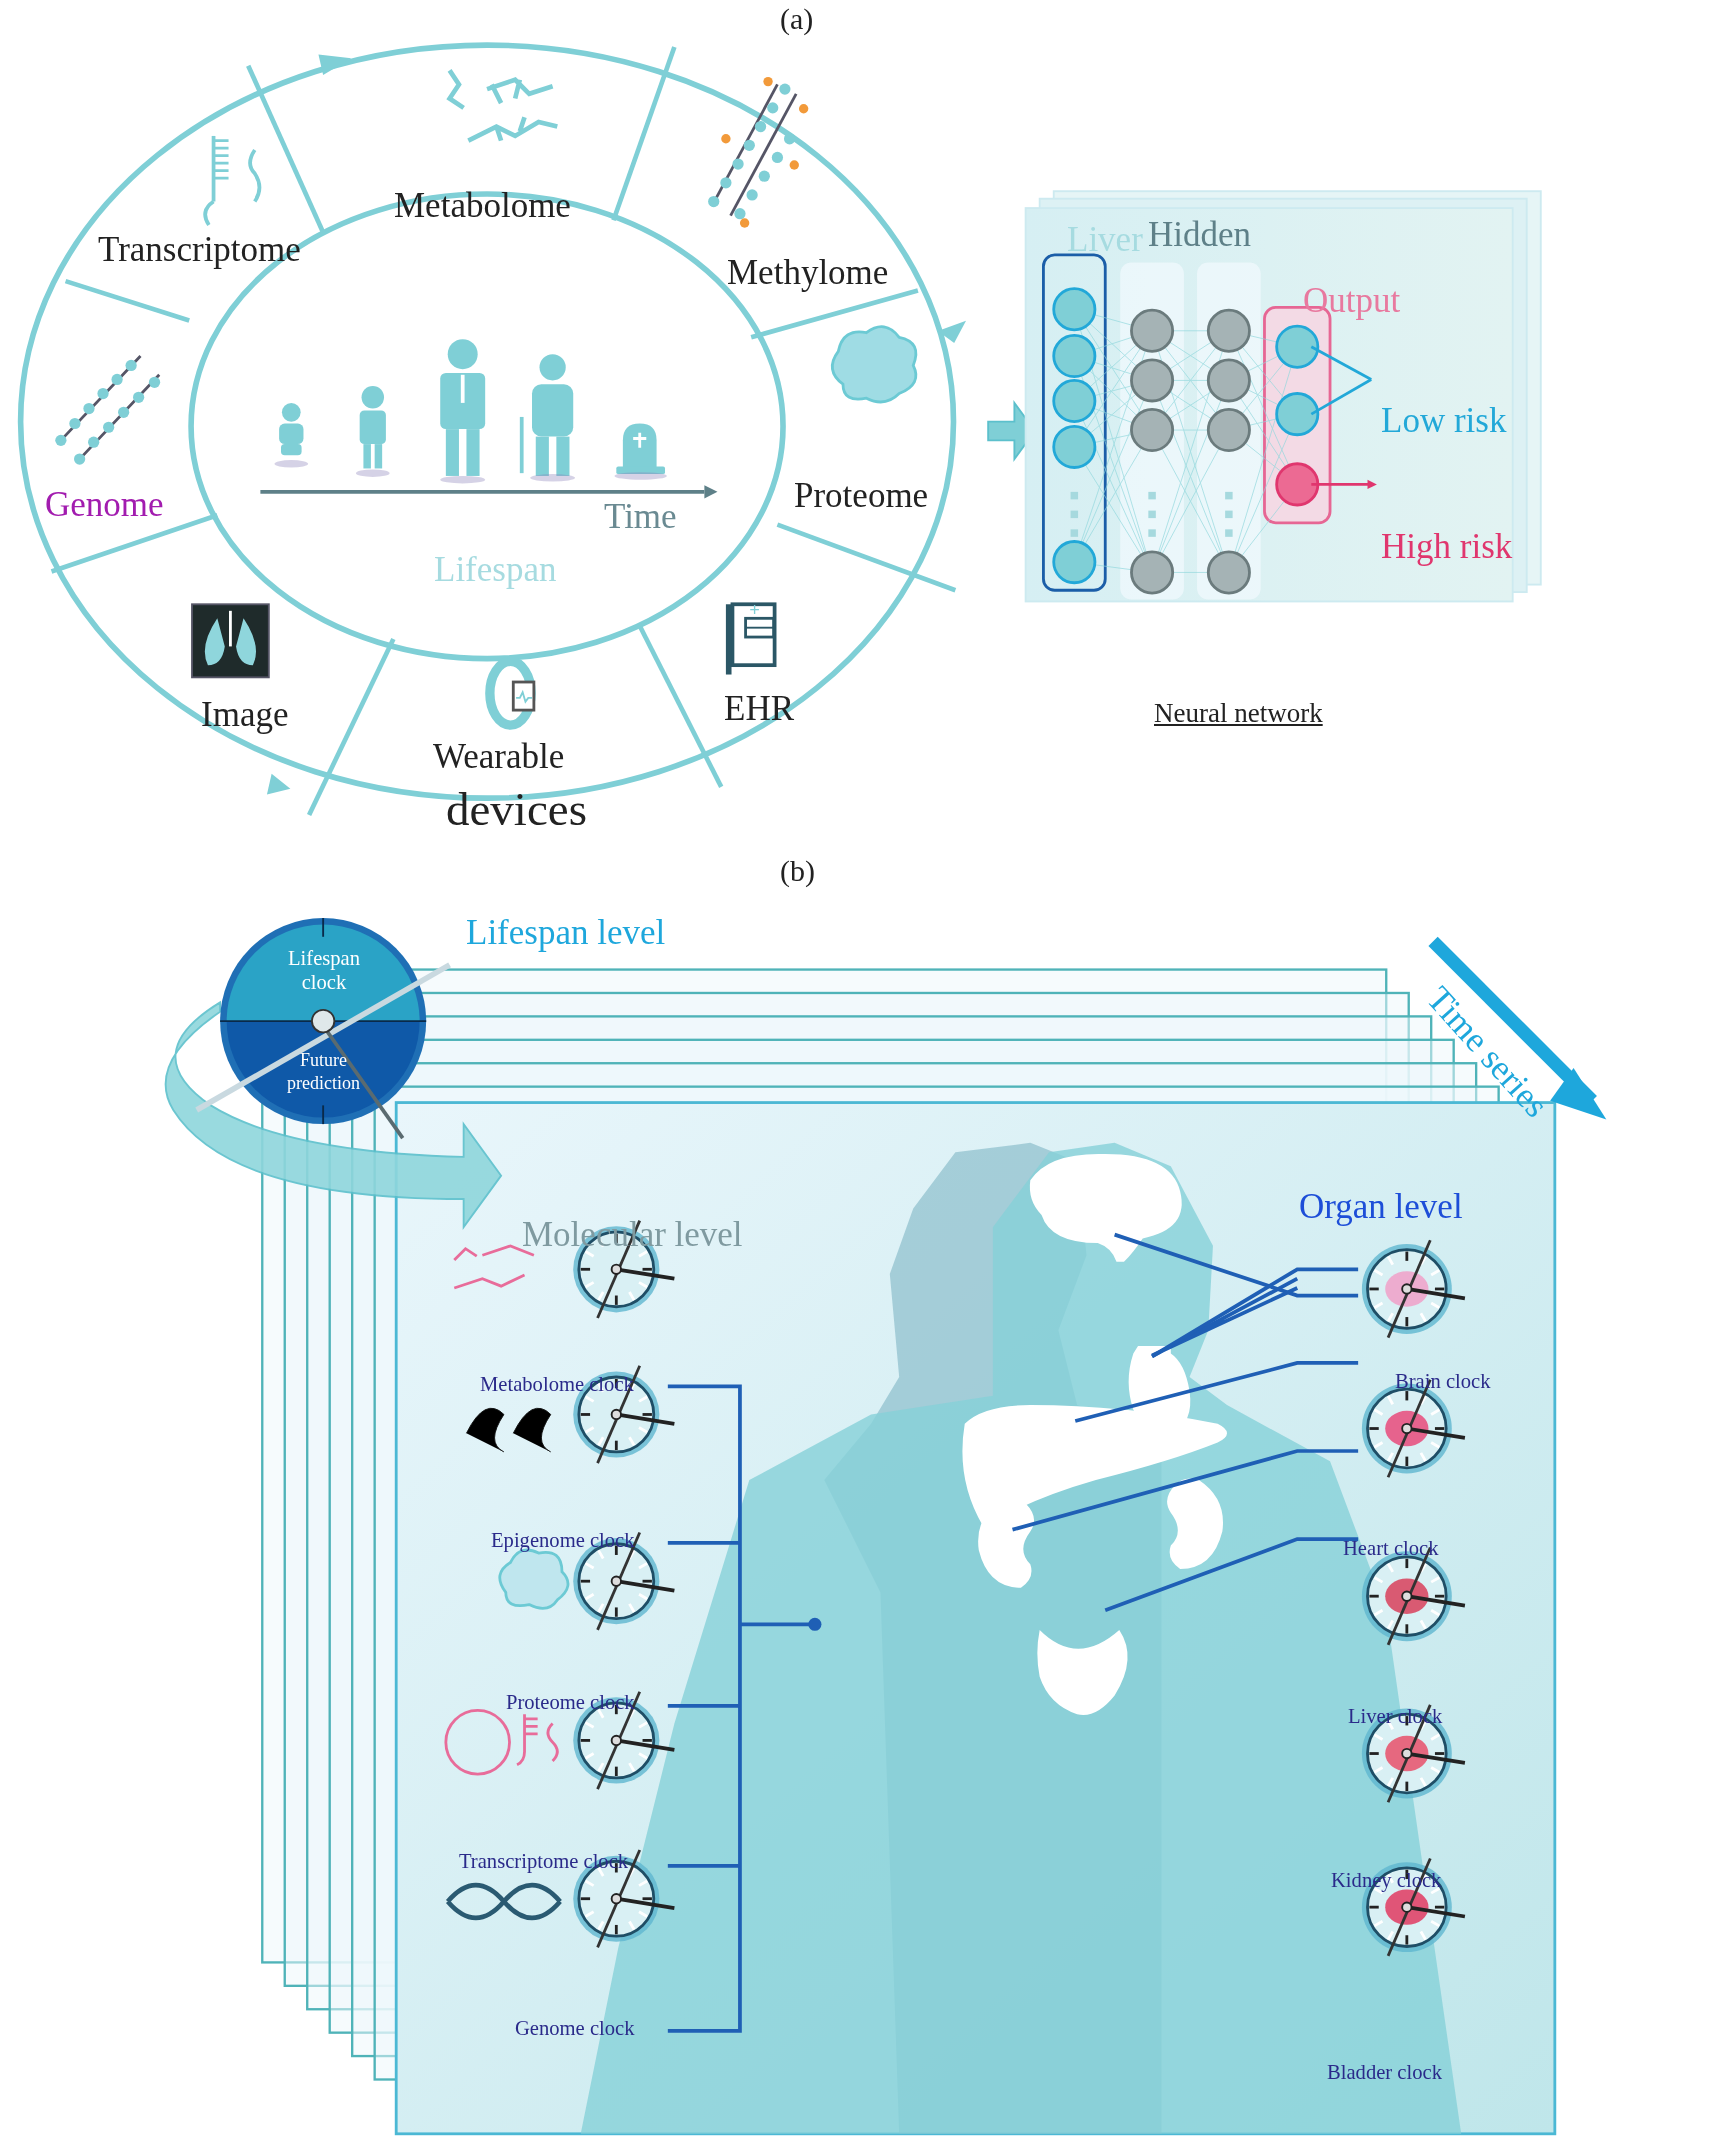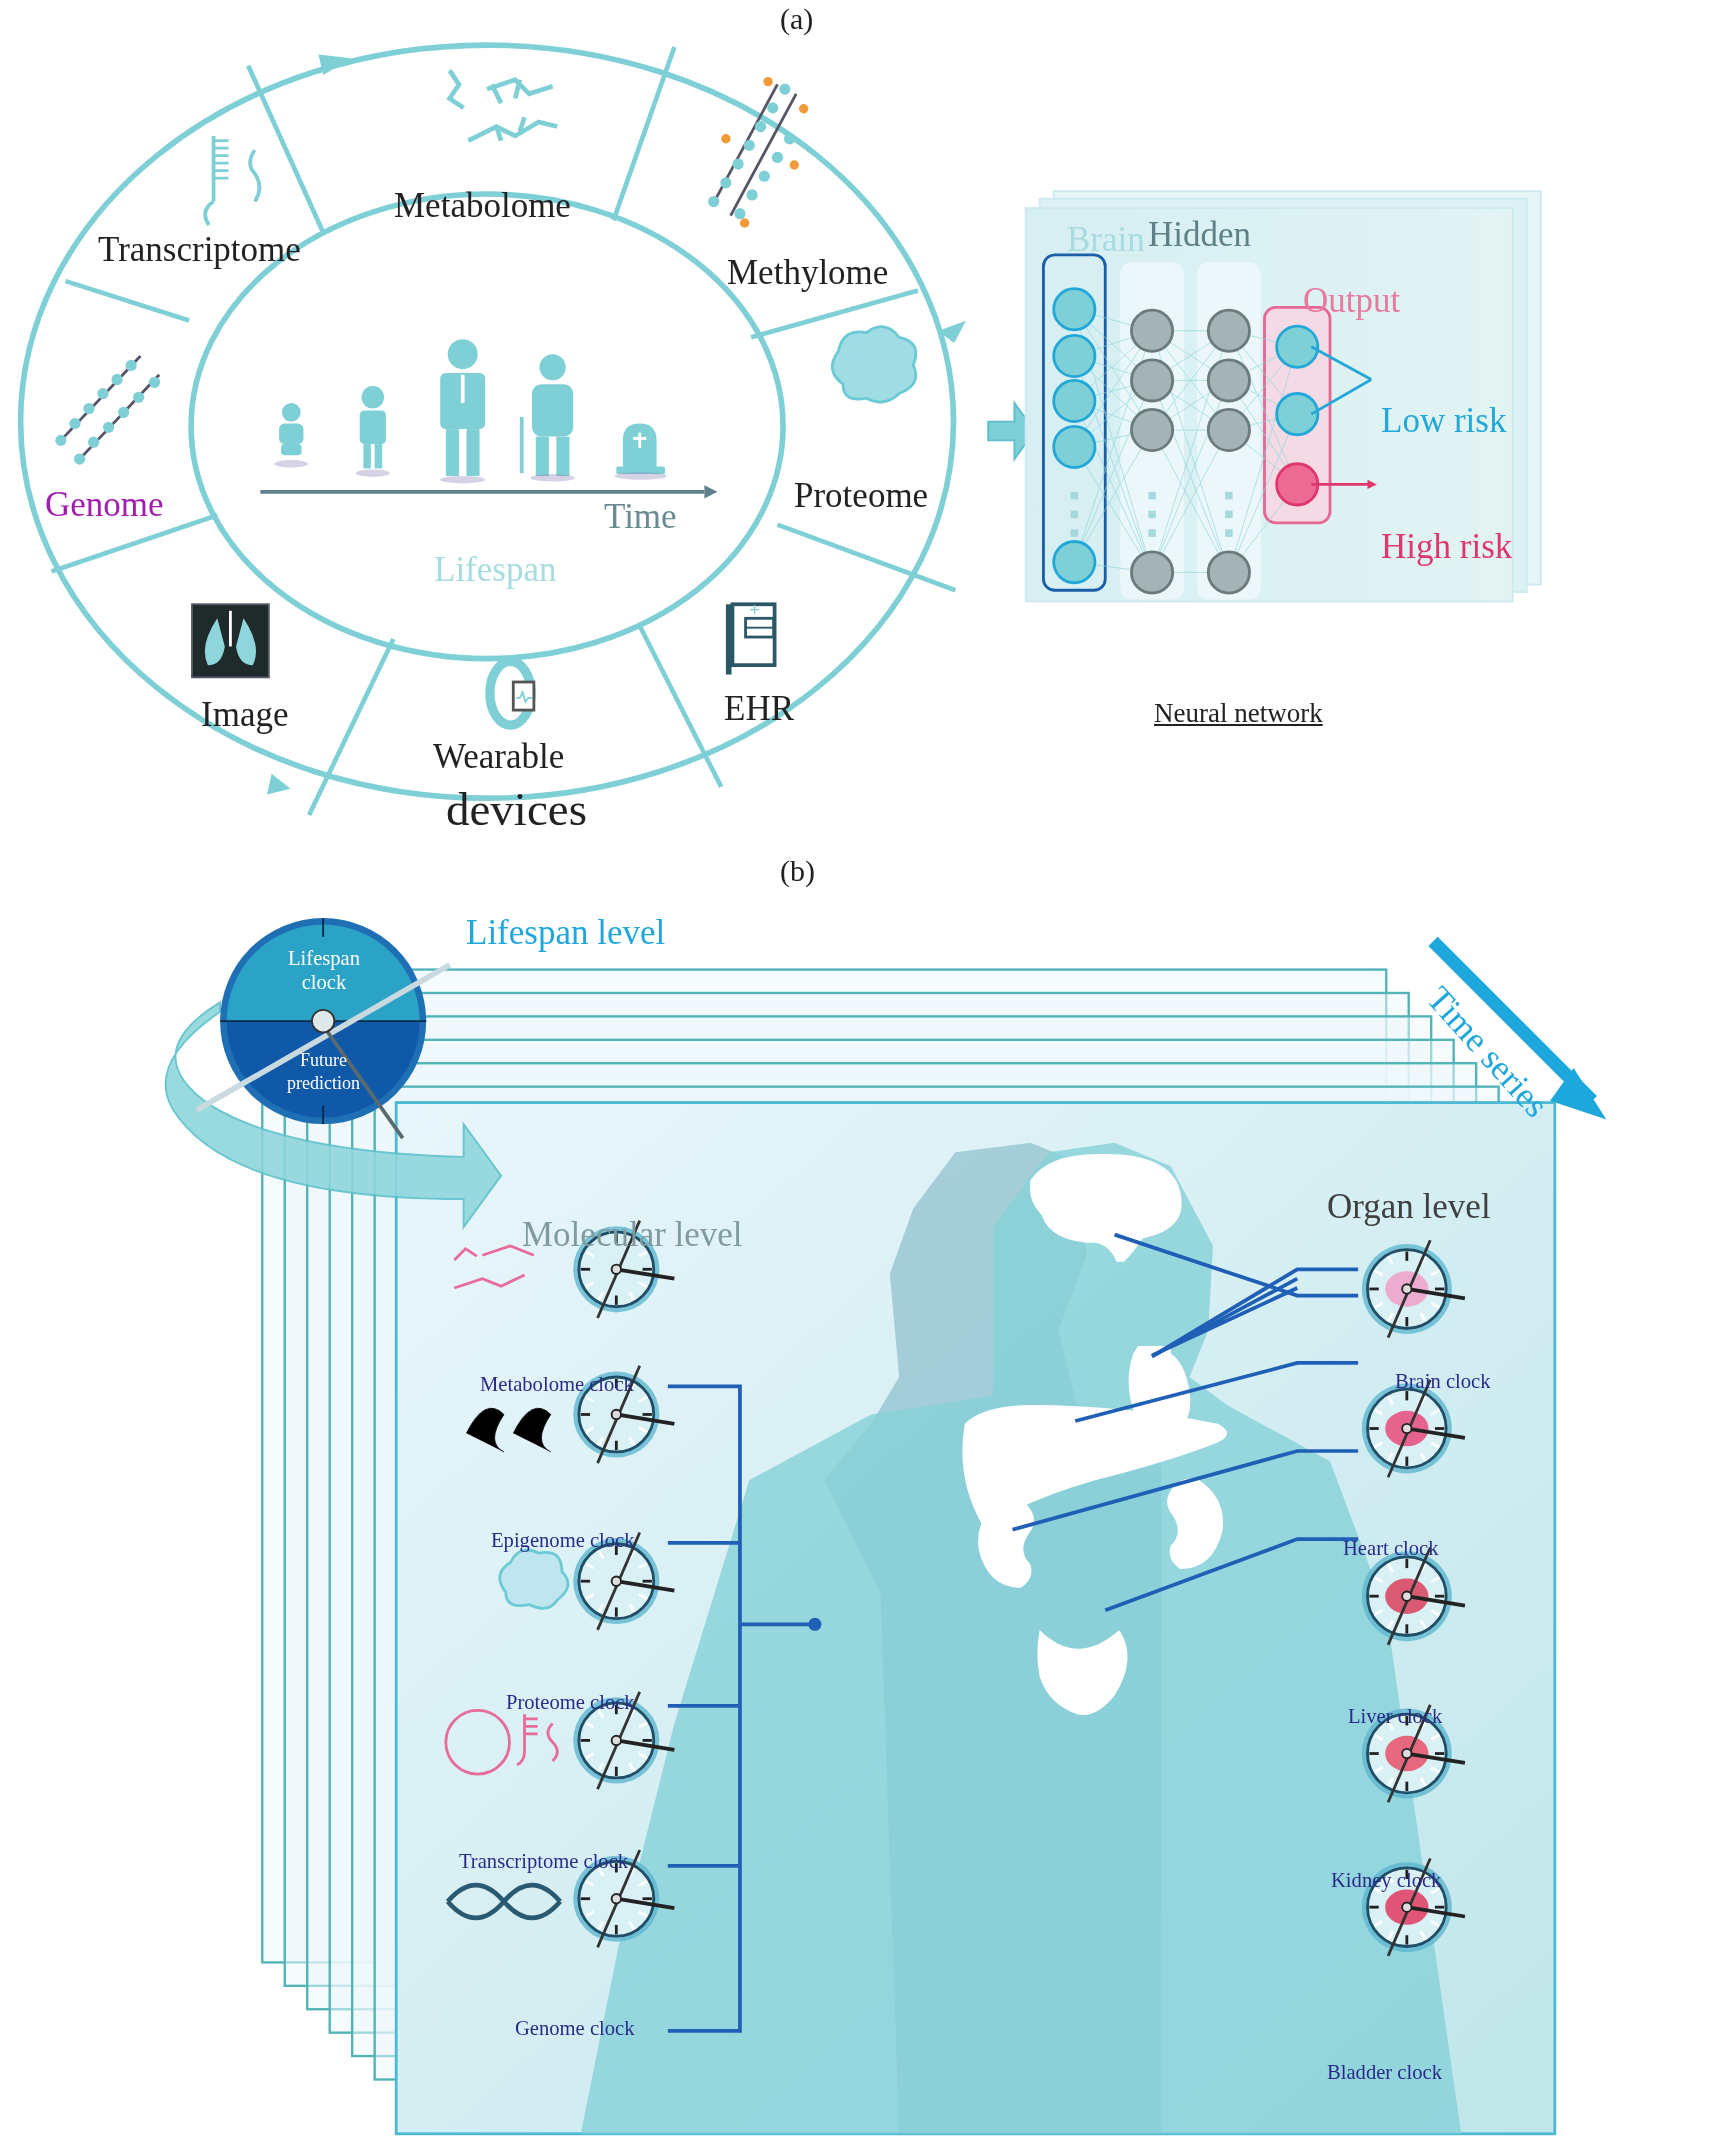--- a/index.html
+++ b/index.html
@@ -521,40 +521,40 @@
 <div class="serif" style="position:absolute;left:794px;top:476px;font-size:35px;color:#222;">Proteome</div>
 <div class="serif" style="position:absolute;left:724px;top:689px;font-size:35px;color:#222;">EHR</div>
 <div class="serif" style="position:absolute;left:433px;top:737px;font-size:35px;color:#222;">Wearable</div>
 <div class="serif" style="position:absolute;left:446px;top:782px;font-size:47px;color:#222;">devices</div>
 <div class="serif" style="position:absolute;left:201px;top:695px;font-size:35px;color:#222;">Image</div>
 <div class="serif" style="position:absolute;left:45px;top:485px;font-size:35px;color:#a21caf;">Genome</div>
 <div class="serif" style="position:absolute;left:98px;top:230px;font-size:35px;color:#222;">Transcriptome</div>
 <div class="serif" style="position:absolute;left:604px;top:497px;font-size:35px;color:#6a8a92;">Time</div>
 <div class="serif" style="position:absolute;left:434px;top:550px;font-size:35px;color:#a6dbe0;">Lifespan</div>
 
-<div class="serif" style="position:absolute;left:1067px;top:220px;font-size:35px;color:#a6dbe0;">Brain</div>
+<div class="serif" style="position:absolute;left:1067px;top:220px;font-size:35px;color:#a6dbe0;">Liver</div>
 <div class="serif" style="position:absolute;left:1148px;top:215px;font-size:35px;color:#5e8088;">Hidden</div>
 <div class="serif" style="position:absolute;left:1270px;top:281px;font-size:35px;color:#e8799f;margin-left:33px;">Output</div>
 <div class="serif" style="position:absolute;left:1381px;top:401px;font-size:35px;color:#22a8d8;">Low risk</div>
 <div class="serif" style="position:absolute;left:1381px;top:527px;font-size:35px;color:#e0366e;">High risk</div>
 <div class="serif" style="position:absolute;left:1154px;top:698px;font-size:27px;color:#222;text-decoration:underline;">Neural network</div>
 
 <div class="serif" style="position:absolute;left:780px;top:854px;font-size:30px;color:#222;">(b)</div>
 <div class="serif" style="position:absolute;left:466px;top:913px;font-size:35px;color:#1ea7dc;">Lifespan level</div>
 <div class="serif" style="position:absolute;left:1448px;top:979px;font-size:35px;color:#1ea7dc;transform:rotate(48deg);transform-origin:left top;">Time series</div>
 <div class="serif" style="position:absolute;left:281px;top:946px;width:86px;text-align:center;font-size:20.6px;line-height:24px;color:#fff;">
   <div>Lifespan</div>
   <div>clock</div>
 </div>
 <div class="serif" style="position:absolute;left:272px;top:1049px;width:103px;text-align:center;font-size:18px;line-height:22.5px;color:#fff;">
   <div>Future</div>
   <div>prediction</div>
 </div>
 <div class="serif" style="position:absolute;left:522px;top:1215px;font-size:35px;color:#7f9aa0;">Molecular level</div>
-<div class="serif" style="position:absolute;left:1299px;top:1187px;font-size:35px;color:#404040;margin-left:28px;">Organ level</div>
+<div class="serif" style="position:absolute;left:1299px;top:1187px;font-size:35px;color:#1d4ed8;">Organ level</div>
 
 <div id="mol-labels">
     <div class="serif" style="position: absolute; left: 480px; top: 1373px; font-size: 20.6px; color: rgb(42, 42, 138);">Metabolome clock</div>
     <div class="serif" style="position: absolute; left: 491px; top: 1529px; font-size: 20.6px; color: rgb(42, 42, 138);">Epigenome clock</div>
     <div class="serif" style="position: absolute; left: 506px; top: 1691px; font-size: 20.6px; color: rgb(42, 42, 138);">Proteome clock</div>
     <div class="serif" style="position: absolute; left: 459px; top: 1850px; font-size: 20.6px; color: rgb(42, 42, 138);">Transcriptome clock</div>
     <div class="serif" style="position: absolute; left: 515px; top: 2017px; font-size: 20.6px; color: rgb(42, 42, 138);">Genome clock</div>
   </div>
 <div id="org-labels">
     <div class="serif" style="position: absolute; left: 1347px; top: 1370px; font-size: 20.6px; color: rgb(42, 42, 138); margin-left: 48px;">Brain clock</div>

